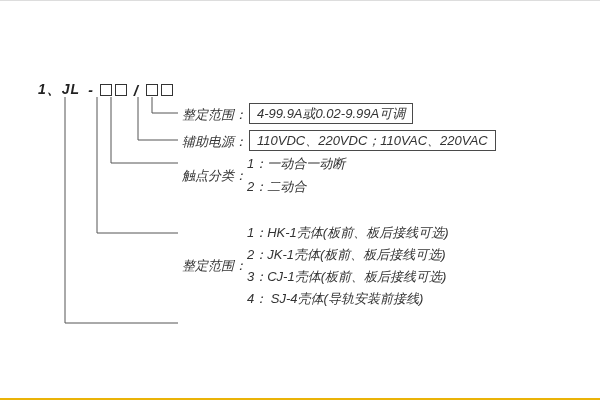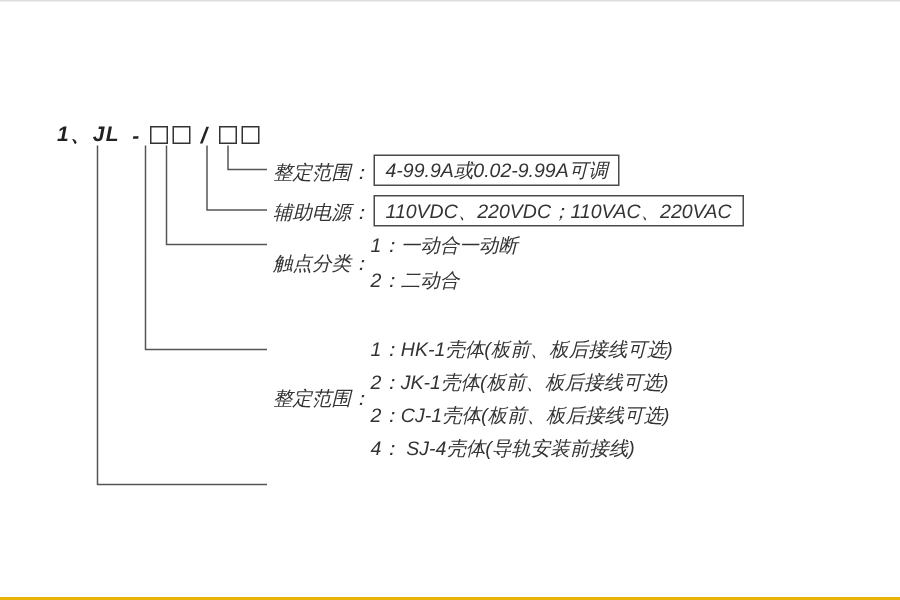--- a/index.html
+++ b/index.html
@@ -85,19 +85,19 @@
       <div>1：一动合一动断</div>
       <div>2：二动合</div>
     </div>
   </div>
 
   <div class="row top-align" style="top:221px">
     <span class="lbl" style="line-height:22px">整定范围：</span>
     <div class="items tight">
       <div>1：HK-1壳体(板前、板后接线可选)</div>
       <div>2：JK-1壳体(板前、板后接线可选)</div>
-      <div>2：CJ-1壳体(板前、板后接线可选)</div>
+      <div>3：CJ-1壳体(板前、板后接线可选)</div>
       <div>4： SJ-4壳体(导轨安装前接线)</div>
     </div>
   </div>
 
 
 </div>
 
 </body></html>

